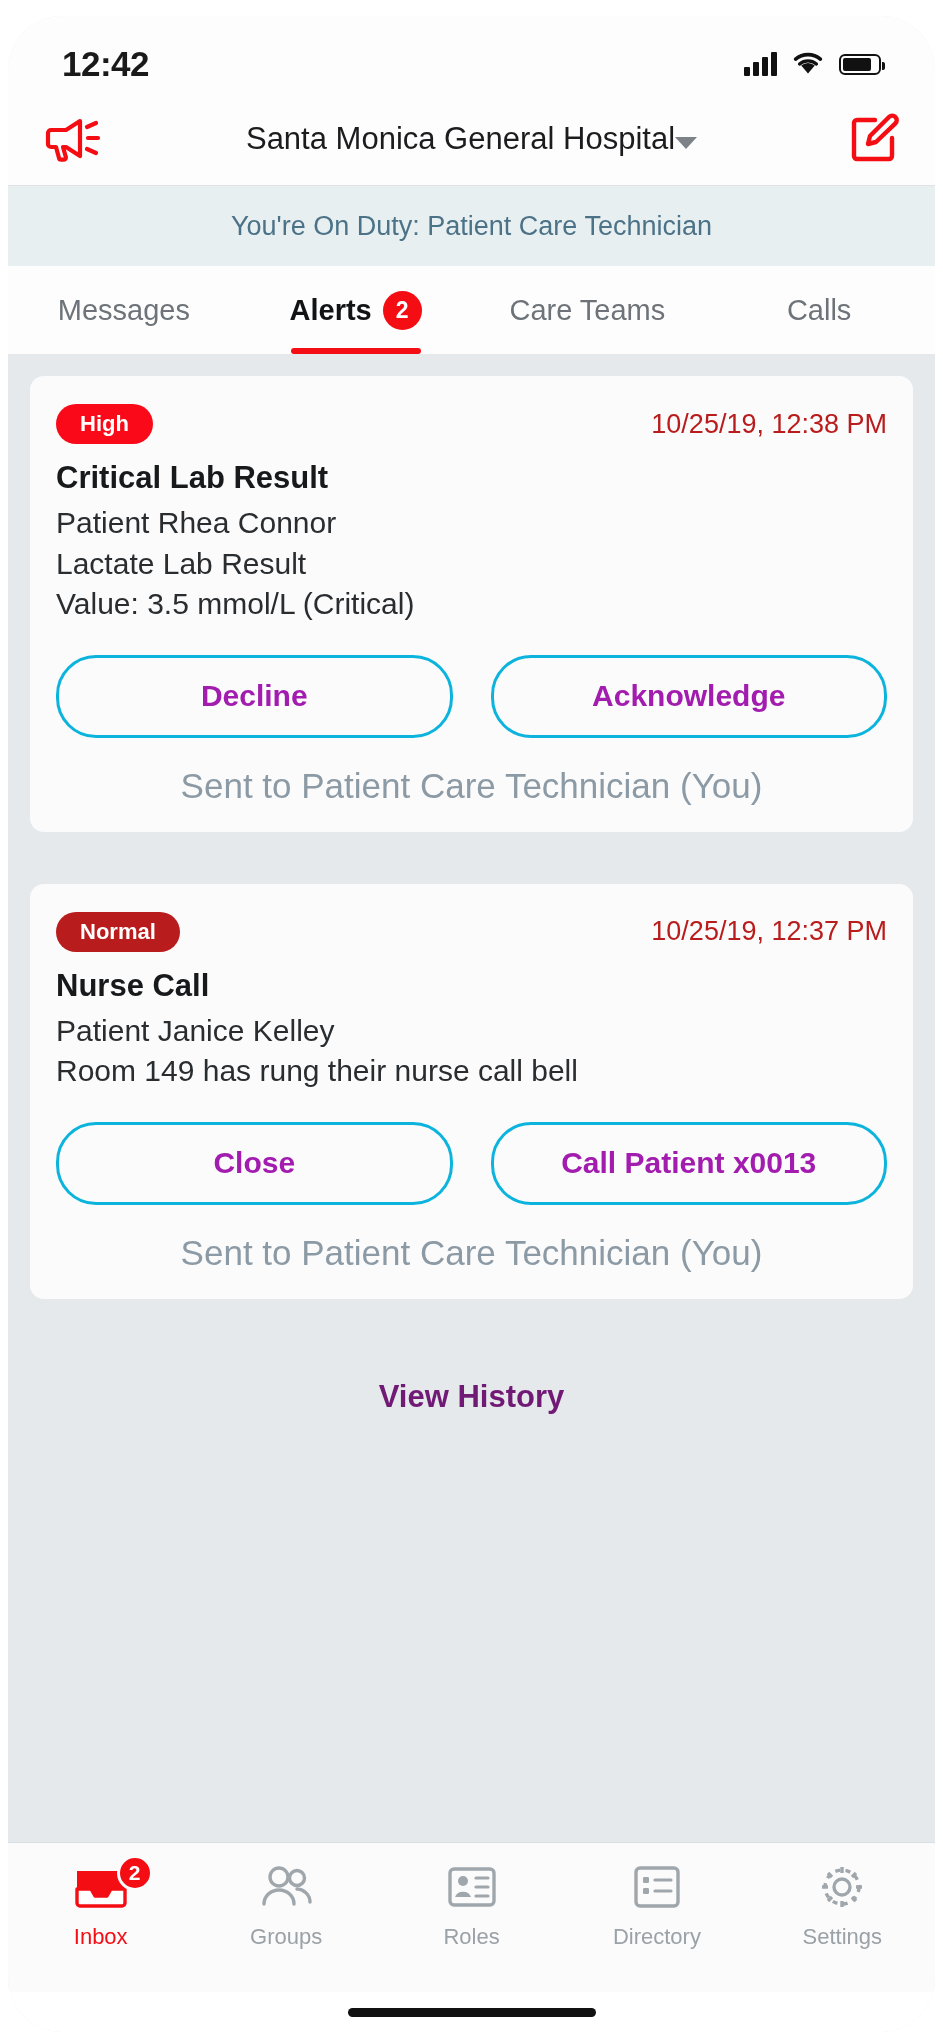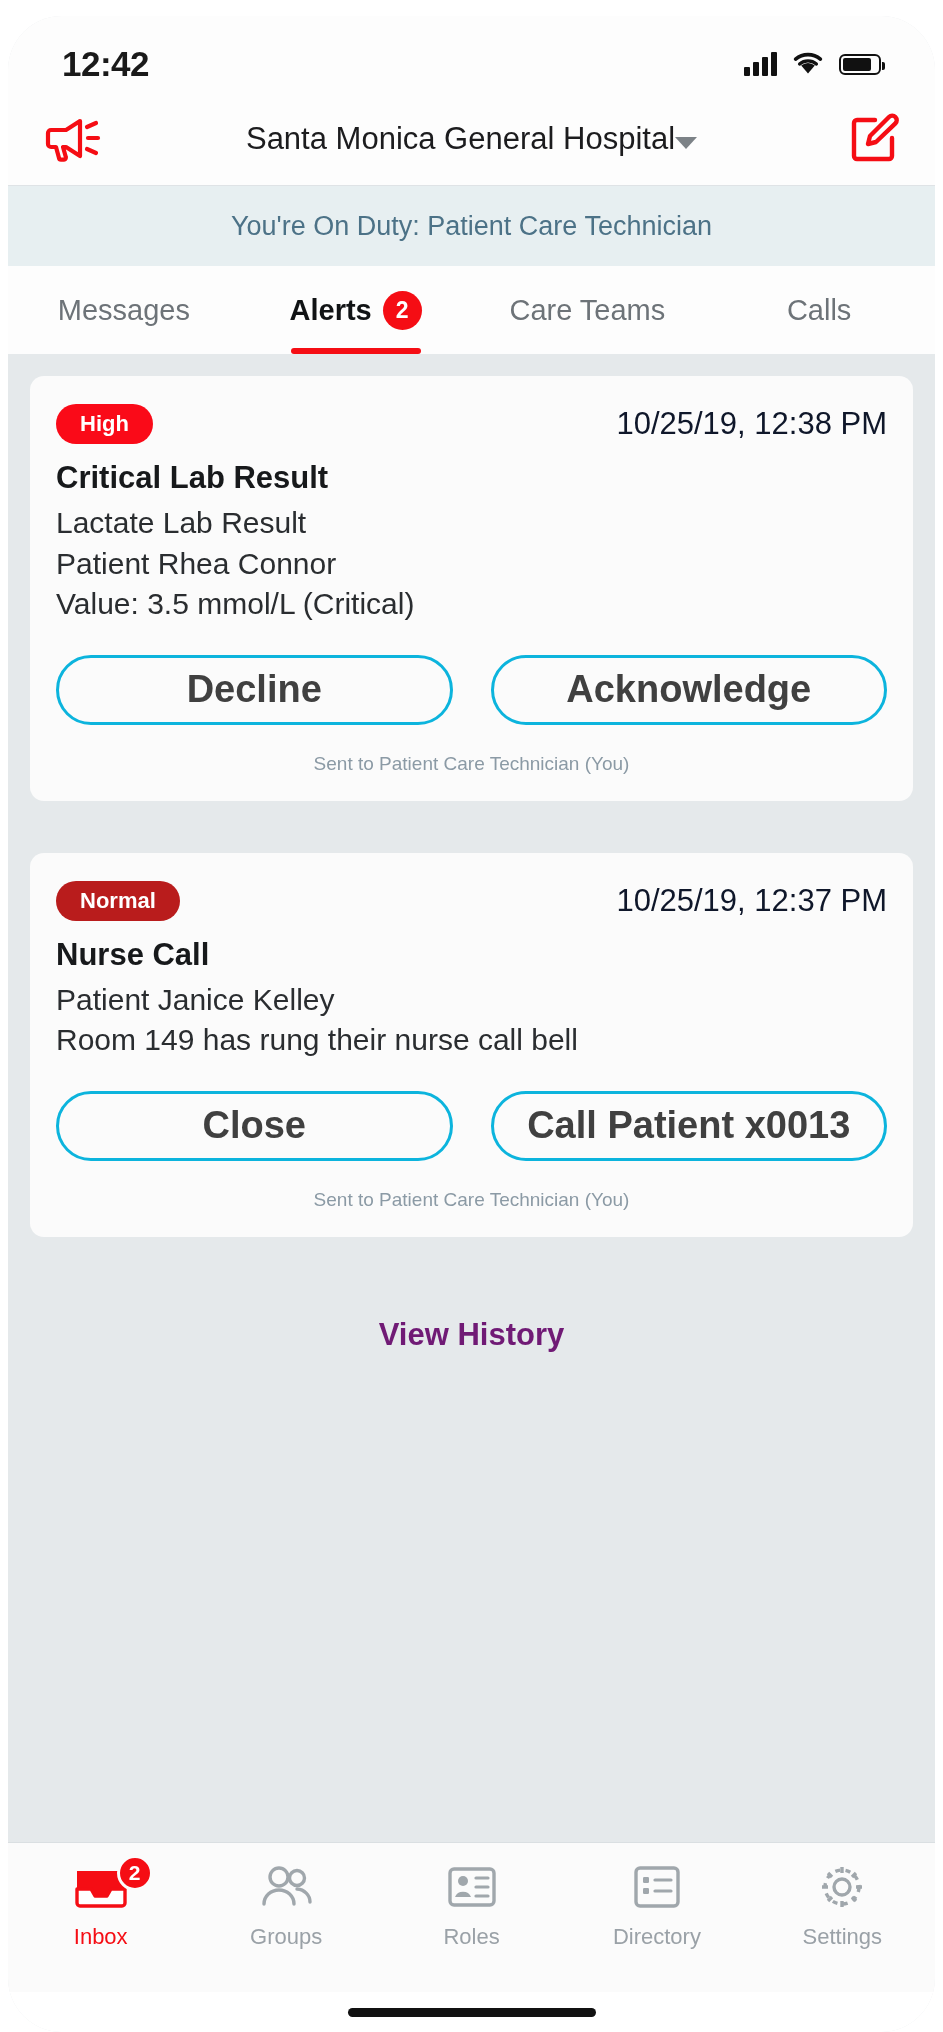--- a/index.html
+++ b/index.html
@@ -177,56 +177,56 @@
     border-radius: 22px;
     color: #ffffff;
     font-size: 22px;
     font-weight: bold;
     padding: 8px 24px;
     line-height: 1.1;
   }
   .pill.high { background: #fa0a18; }
   .pill.normal { background: #b91c1c; }
   .card-time {
-    font-size: 31px;
-    color: #0f172a;
+    font-size: 27px;
+    color: #b91c1c;
   }
   .card-title {
     font-size: 31px;
     font-weight: bold;
     color: #17191b;
     margin-bottom: 4px;
     line-height: 1.32;
   }
   .card-line {
     font-size: 30px;
     color: #2a2d30;
     line-height: 1.35;
   }
   .card-actions {
     display: flex;
     gap: 38px;
     margin-top: 30px;
   }
   .btn {
     flex: 1;
-    height: 70px;
+    height: 83px;
     border: 3px solid #0cb4dd;
     border-radius: 40px;
     background: transparent;
-    color: #404040;
-    font-size: 38px;
+    color: #a21caf;
+    font-size: 30px;
     font-weight: bold;
     font-family: "Liberation Sans", sans-serif;
     display:flex; align-items:center; justify-content:center;
     cursor: pointer;
   }
   .card-footer {
     text-align: center;
-    font-size: 19px;
+    font-size: 35px;
     color: #8b9aa5;
     margin-top: 28px;
   }
   .history-wrap {
     text-align: center;
     padding: 28px 0 0 0;
   }
   .history-link {
     font-size: 31px;
     font-weight: bold;
@@ -355,22 +355,22 @@
     </div>
 
     <div class="content">
 
       <div class="card">
         <div class="card-top">
           <span class="pill high">High</span>
           <span class="card-time">10/25/19, 12:38 PM</span>
         </div>
         <div class="card-title">Critical Lab Result</div>
+        <div class="card-line">Patient Rhea Connor</div>
         <div class="card-line">Lactate Lab Result</div>
-        <div class="card-line">Patient Rhea Connor</div>
         <div class="card-line">Value: 3.5 mmol/L (Critical)</div>
         <div class="card-actions">
           <button class="btn">Decline</button>
           <button class="btn">Acknowledge</button>
         </div>
         <div class="card-footer">Sent to Patient Care Technician (You)</div>
       </div>
 
       <div class="card">
         <div class="card-top">

